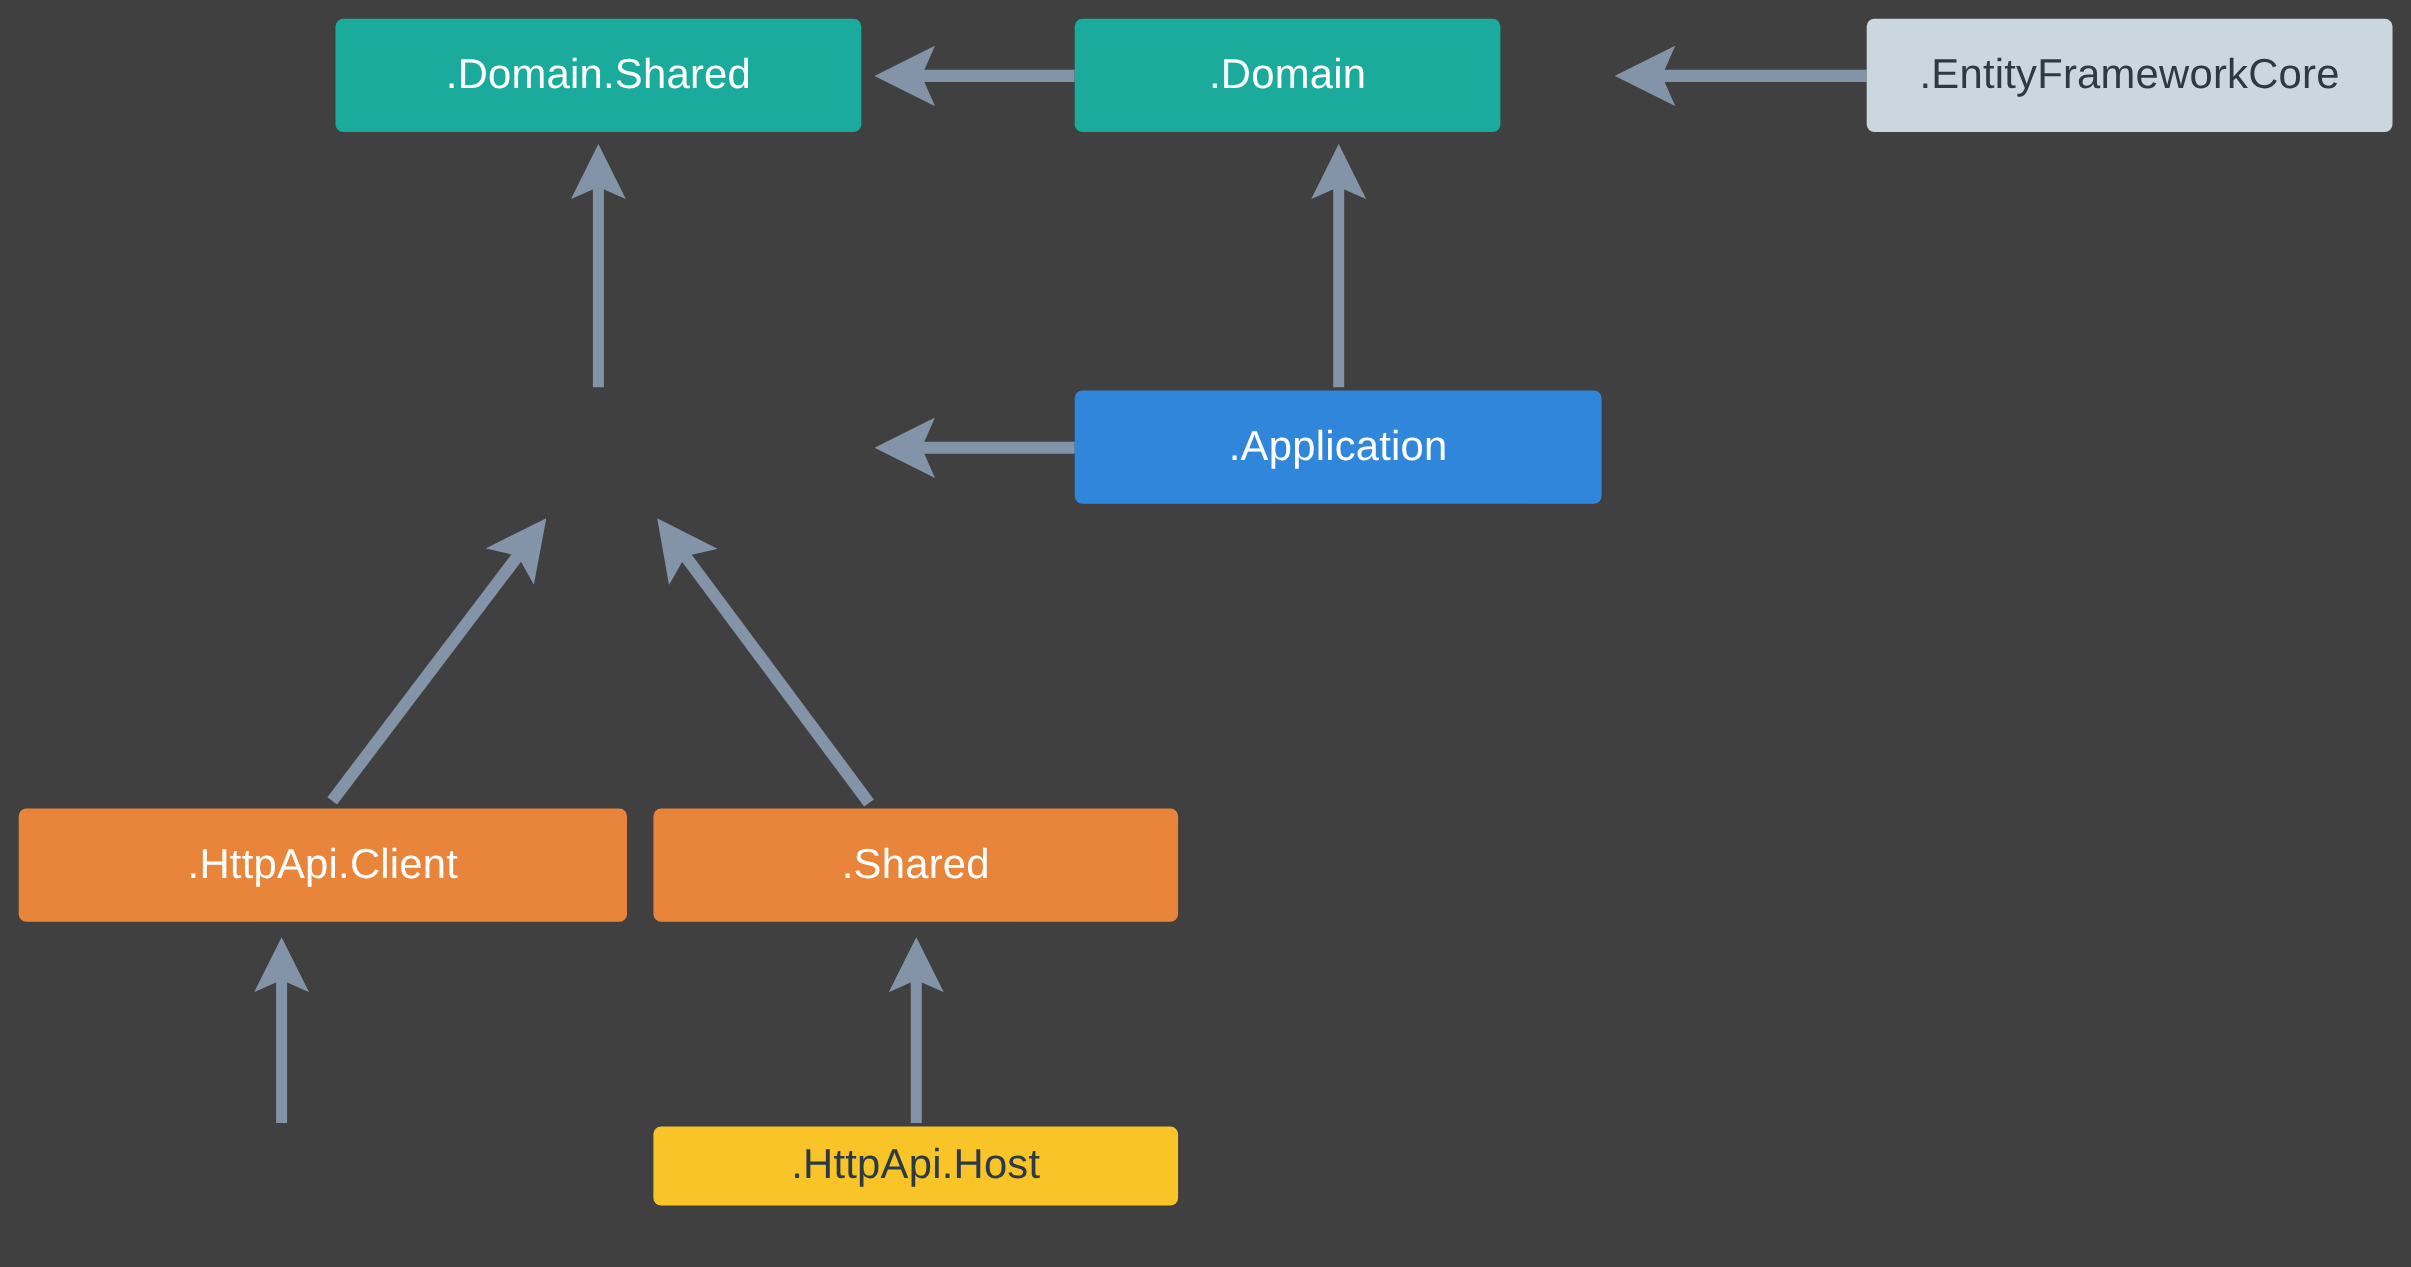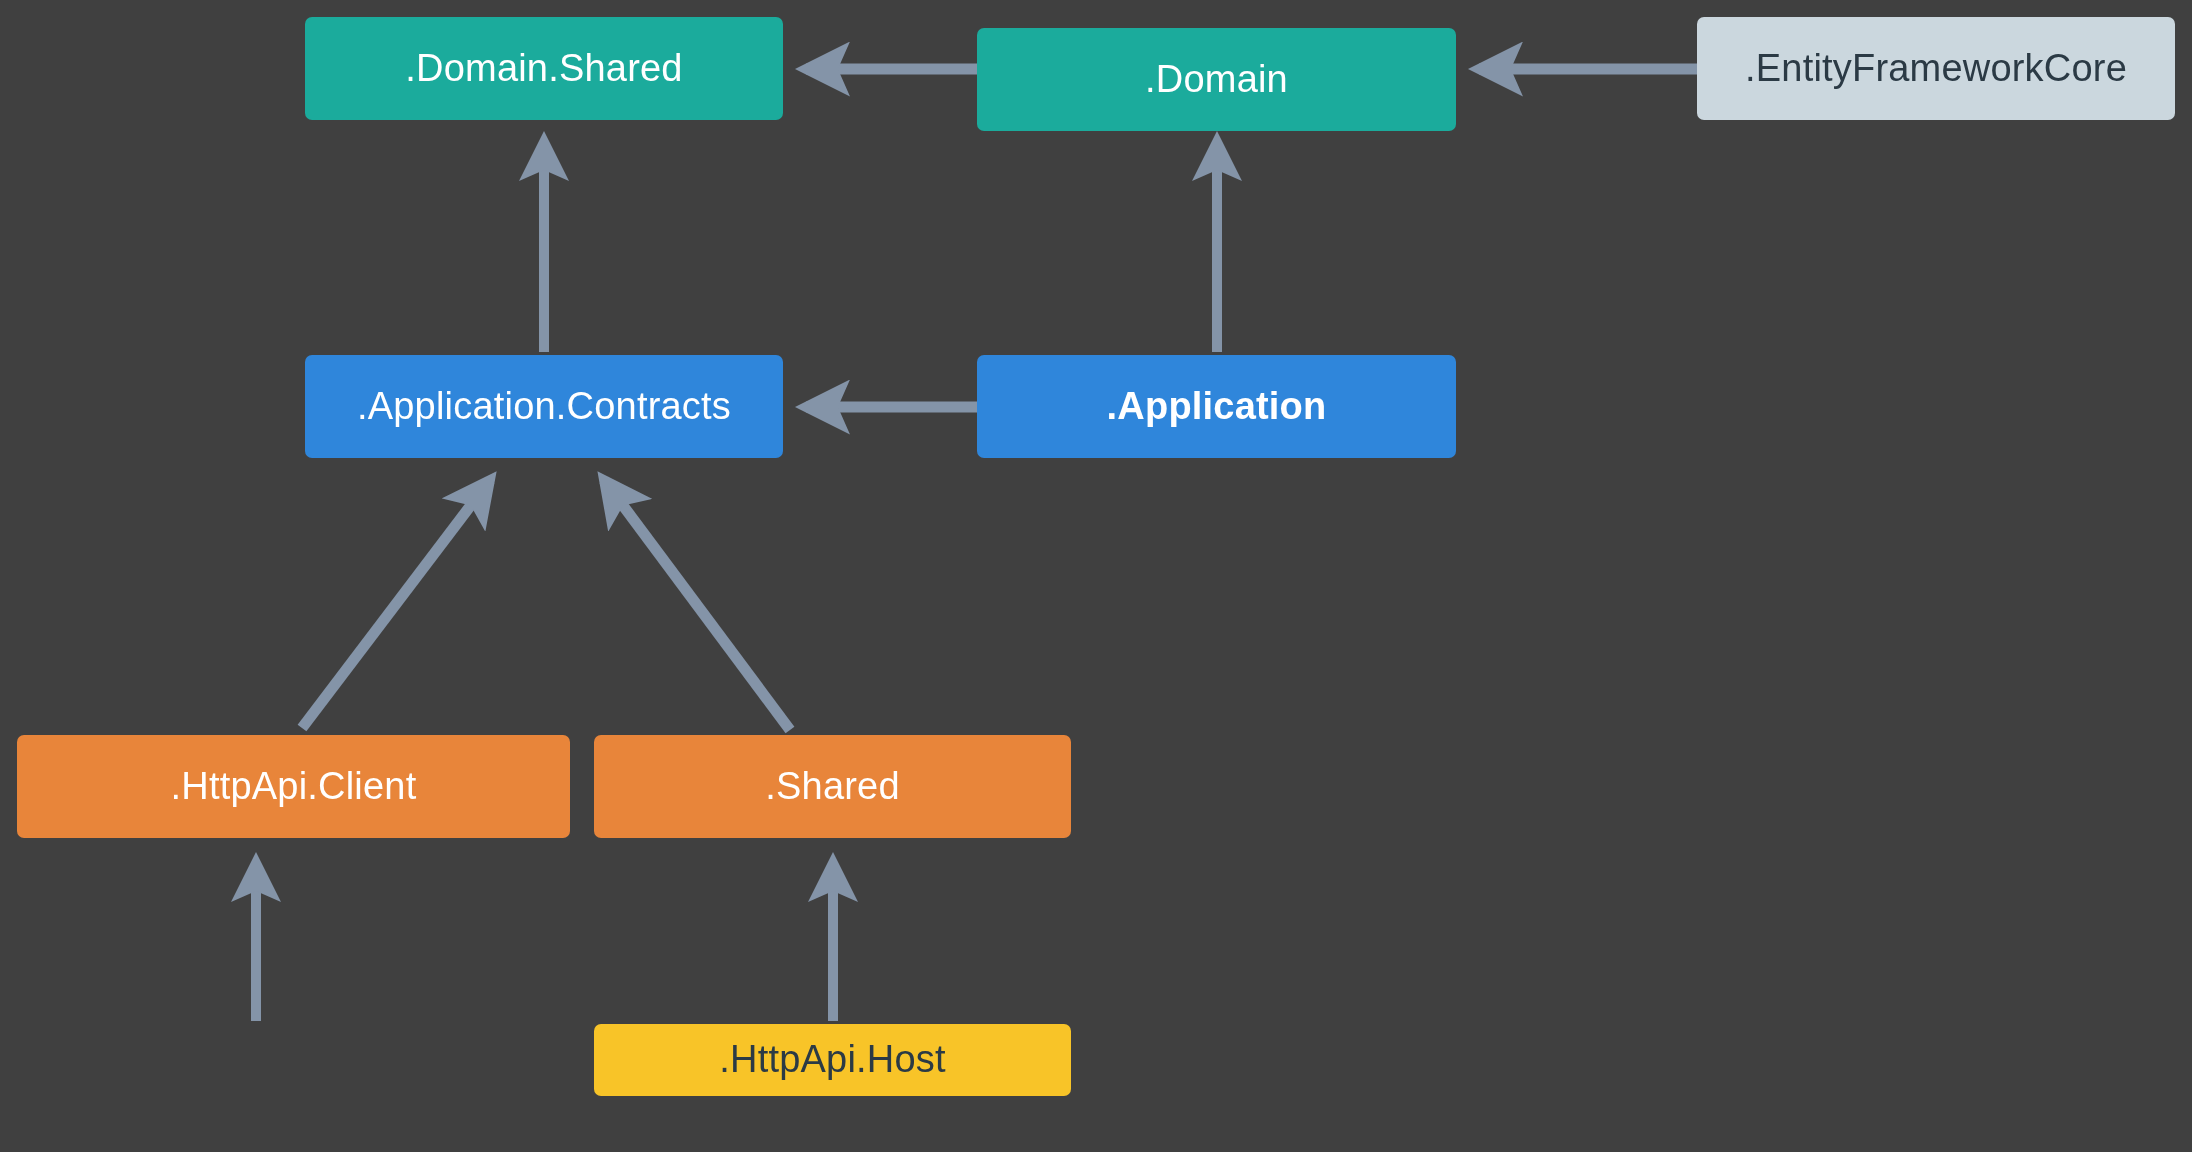--- a/index.html
+++ b/index.html
@@ -65,27 +65,26 @@
 
     <line x1="790" y1="730" x2="604" y2="480" stroke="#8494A8" stroke-width="11" marker-end="url(#arrowhead)"></line>
 
     <line x1="256" y1="1021" x2="256" y2="862" stroke="#8494A8" stroke-width="10" marker-end="url(#arrowhead)"></line>
 
     <line x1="833" y1="1021" x2="833" y2="862" stroke="#8494A8" stroke-width="10" marker-end="url(#arrowhead)"></line>
   </svg>
 
   <div class="node" style="left: 305px; top: 17px; width: 478px; height: 103px; background: rgb(27, 171, 156); color: rgb(255, 255, 255);">.Domain.Shared</div>
 
-  <div class="node" style="left: 977px; top: 28px; width: 479px; height: 103px; background: rgb(27, 171, 156); color: rgb(255, 255, 255);">.Domain</div>
+  <div class="node" style="left: 977px; top: 17px; width: 387px; height: 103px; background: rgb(27, 171, 156); color: rgb(255, 255, 255);">.Domain</div>
 
   <div class="node" style="left: 1697px; top: 17px; width: 478px; height: 103px; background: rgb(203, 215, 222); color: rgb(43, 58, 69);">.EntityFrameworkCore</div>
 
-  <div class="node" style="left: 305px; top: 355px; width: 478px; height: 103px; background: rgb(47, 134, 219); color: rgb(255, 255, 255);">.Application.Contracts</div>
 
-  <div class="node" style="left: 977px; top: 355px; width: 479px; height: 103px; background: rgb(47, 134, 219); color: rgb(255, 255, 255); font-weight: bold;">.Application</div>
+  <div class="node" style="left: 977px; top: 355px; width: 479px; height: 103px; background: rgb(47, 134, 219); color: rgb(255, 255, 255);">.Application</div>
 
   <div class="node" style="left: 17px; top: 735px; width: 553px; height: 103px; background: rgb(232, 133, 58); color: rgb(255, 255, 255);">.HttpApi.Client</div>
 
   <div class="node" style="left: 594px; top: 735px; width: 477px; height: 103px; background: rgb(232, 133, 58); color: rgb(255, 255, 255);">.Shared</div>
 
 
   <div class="node" style="left: 594px; top: 1024px; width: 477px; height: 72px; background: rgb(248, 196, 40); color: rgb(43, 58, 69);">.HttpApi.Host</div>
 
 </div>
 

